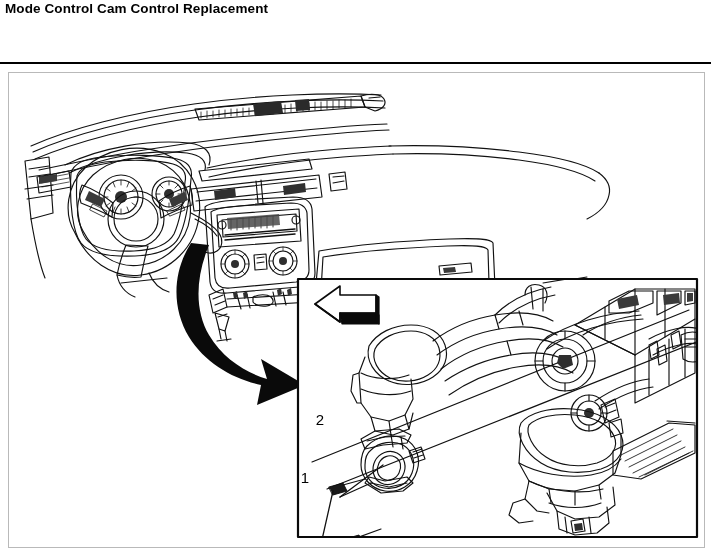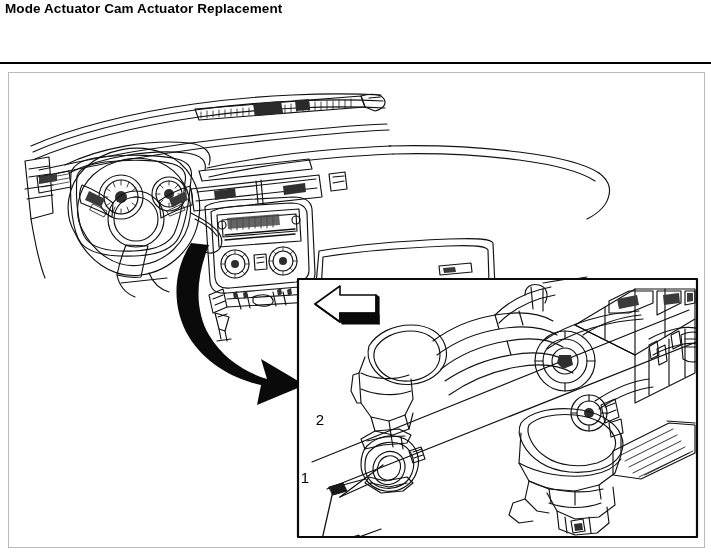--- a/index.html
+++ b/index.html
@@ -48,21 +48,21 @@
     left: 0;
     top: 0;
     width: 697px;
     height: 476px;
   }
   .svg-layer { display: block; }
 </style>
 </head>
 <body>
 
-<div id="page-title">Mode Actuator Cam Actuator Replacement</div>
+<div id="page-title">Mode Control Cam Control Replacement</div>
 
 <div id="title-rule"></div>
 
 <div id="figure-frame">
 
   <svg id="figure-canvas" class="svg-layer" viewBox="0 0 697 476" xmlns="http://www.w3.org/2000/svg">
 
     <defs>
       <clipPath id="detailClip">
         <rect x="290" y="207" width="397" height="256"></rect>

